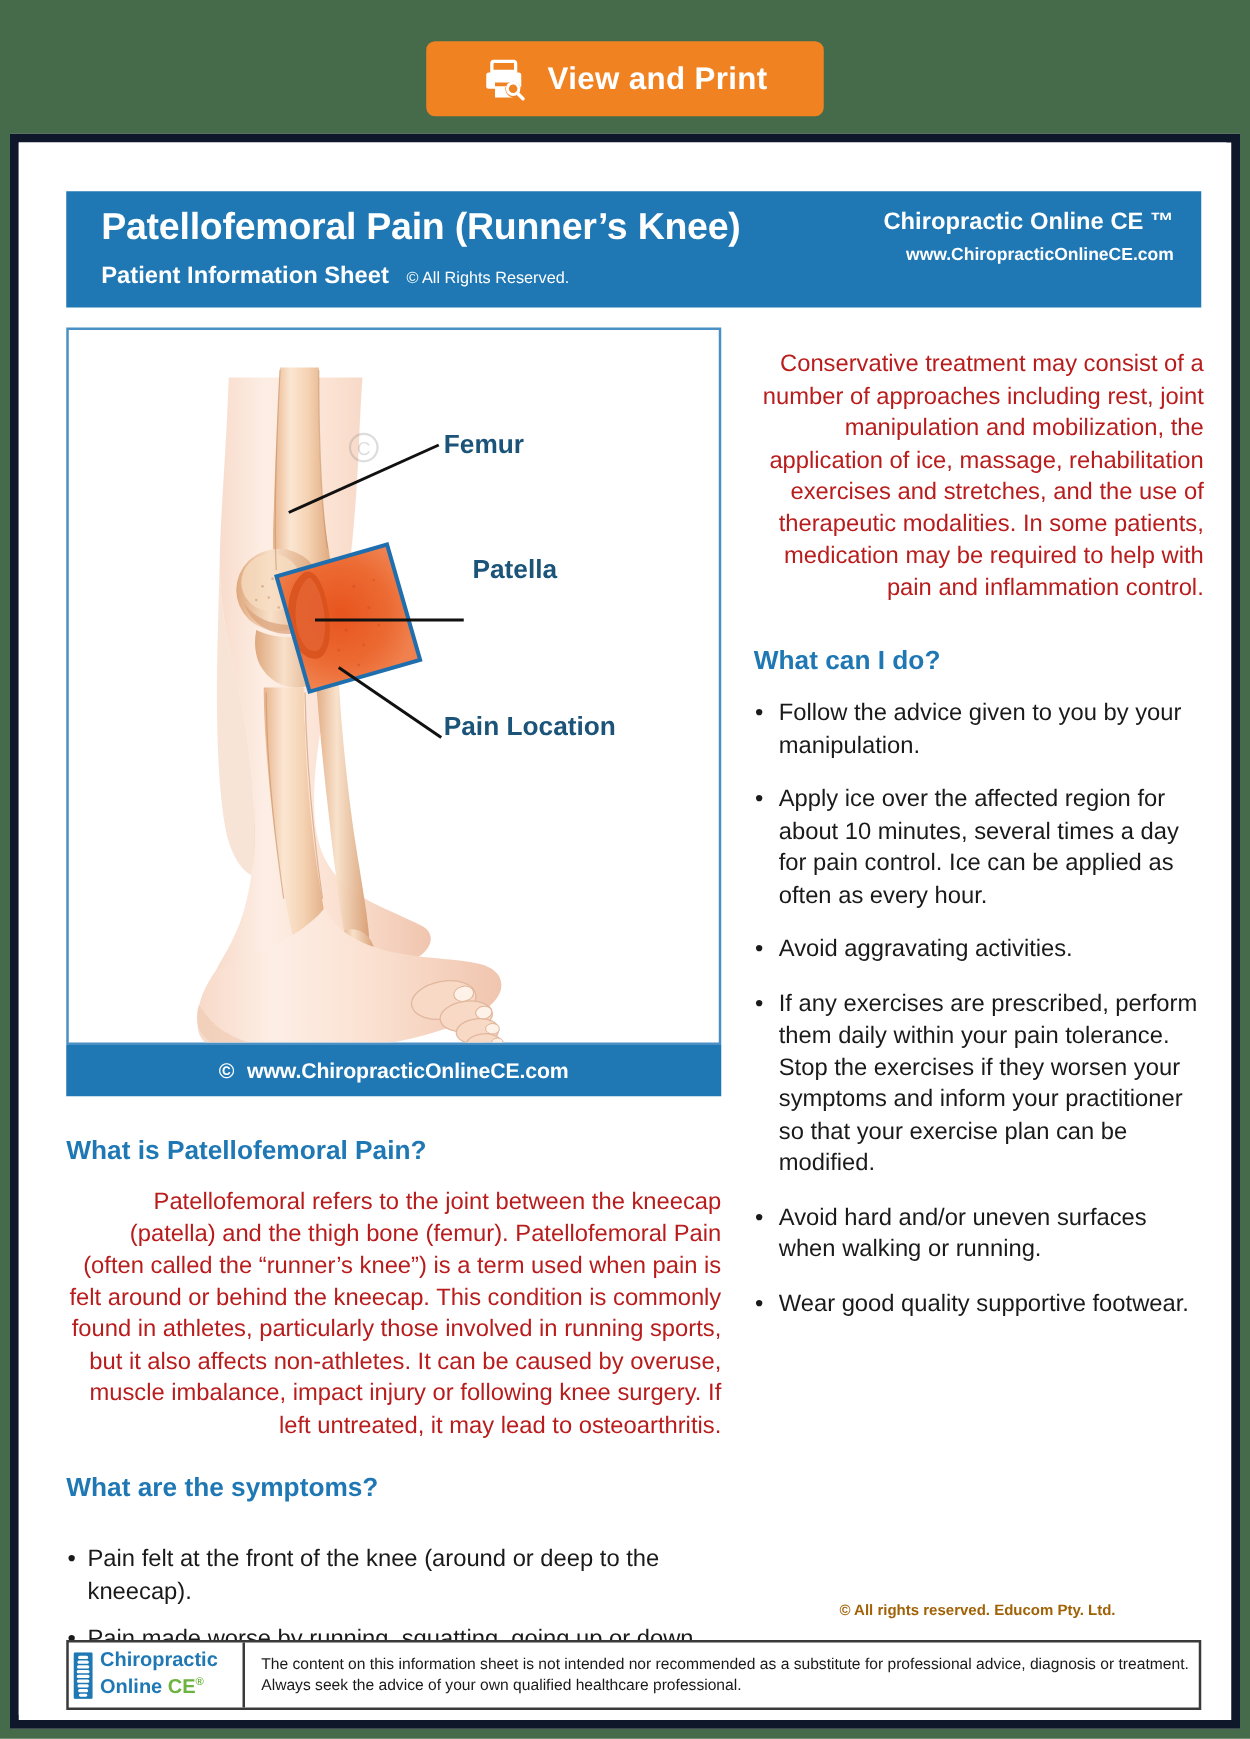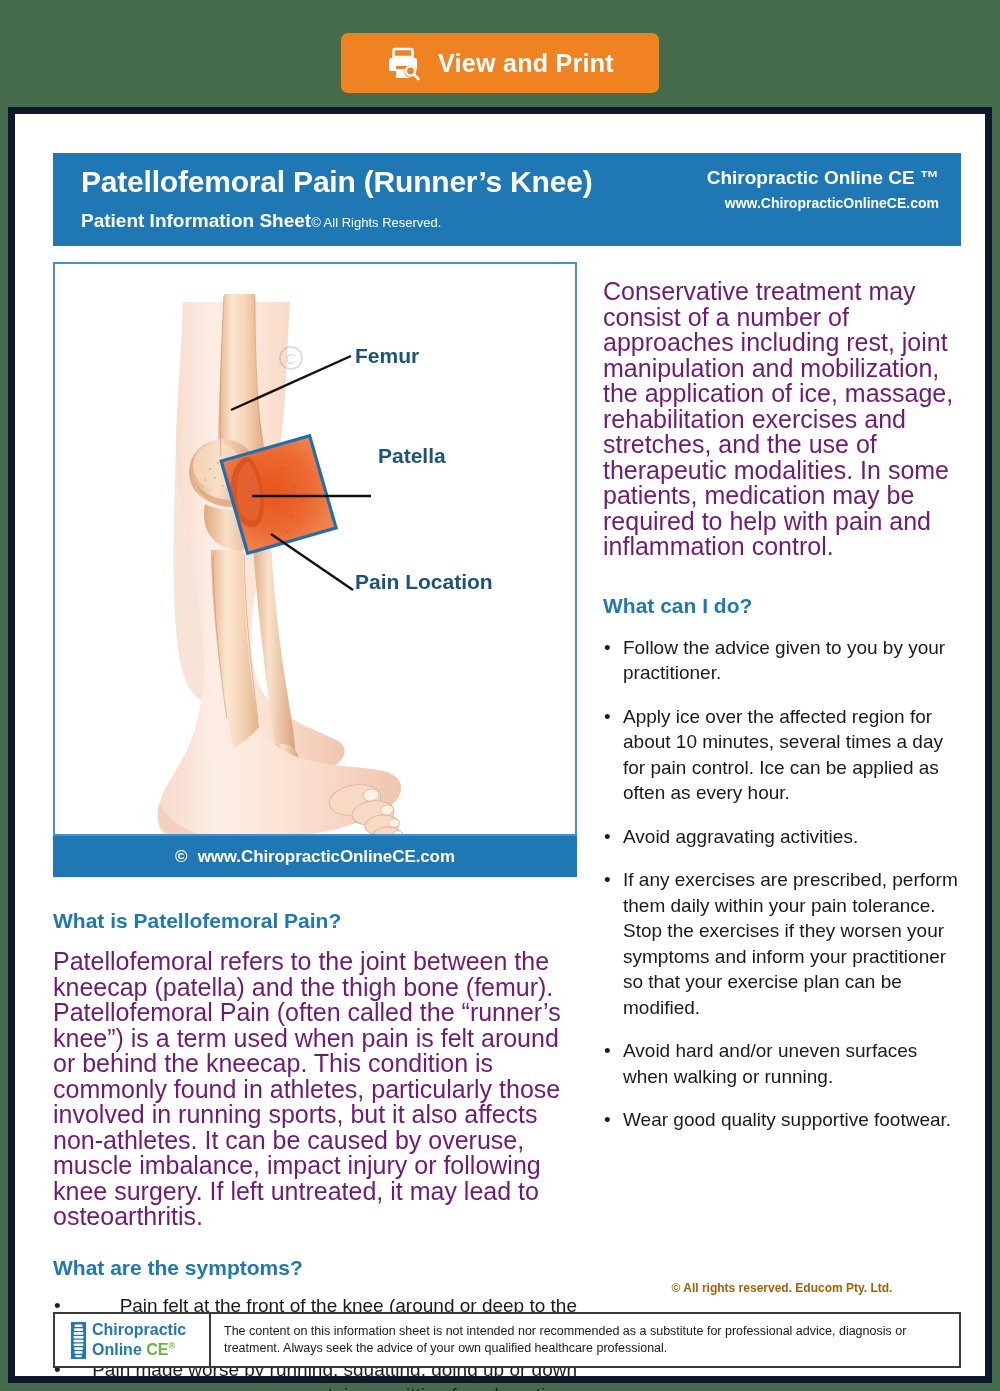--- a/index.html
+++ b/index.html
@@ -89,20 +89,21 @@
     font-weight: bold;
     white-space: nowrap;
     letter-spacing: -0.2px;
   }
   .header-subtitle-row {
     position: absolute;
     left: 28px;
     top: 57px;
     display: flex;
     align-items: baseline;
+    gap: 14px;
   }
   .header-subtitle {
     color: #ffffff;
     font-size: 19px;
     font-weight: bold;
     white-space: nowrap;
   }
   .header-rights {
     color: #ffffff;
     font-size: 13px;
@@ -186,25 +187,26 @@
   
   h2.section-heading {
     color: #1f78b4;
     font-size: 21px;
     font-weight: bold;
     margin: 0;
     padding: 0;
     white-space: nowrap;
   }
   p.body-text {
-    color: #701a75;
-    font-size: 25px;
+    color: #b91c1c;
+    font-size: 19px;
     line-height: 25.5px;
     margin: 0;
     padding: 0;
+    text-align: right;
   }
   ul.bullets {
     margin: 0;
     padding: 0;
     list-style: none;
   }
   ul.bullets li {
     position: relative;
     color: #1a1a1a;
     font-size: 19px;
@@ -221,21 +223,21 @@
     color: #1a1a1a;
   }
   ul.bullets.wide-gap li {
     padding-left: 20px;
     margin-bottom: 18px;
   }
 
   .left-section-what-is { margin-top: 32px; }
   .left-section-what-is p.body-text { margin-top: 16px; }
   .left-section-symptoms { margin-top: 26px; }
-  .left-section-symptoms ul { margin-top: 13px; text-align: right; }
+  .left-section-symptoms ul { margin-top: 32px; }
 
   
   .right-col {
     position: absolute;
     left: 588px;
     top: 148px;
     width: 360px;
   }
   .right-col .treated-body { margin-top: 17px; }
   .right-section-whatcan { margin-top: 34px; }
@@ -260,25 +262,25 @@
     top: 1198px;
     width: 908px;
     height: 56px;
     border: 2px solid #3a3a3a;
     background: #ffffff;
     box-sizing: border-box;
     display: flex;
     align-items: center;
   }
   .footer-logo {
-    width: 154px;
+    width: 139px;
     height: 52px;
     display: flex;
     align-items: center;
-    padding-left: 16px;
+    padding-left: 4px;
     box-sizing: border-box;
     flex: none;
   }
   .logo-spine {
     width: 15px;
     height: 37px;
     background: #1f78b4;
     border-radius: 1px;
     position: relative;
     flex: none;
@@ -555,21 +557,21 @@
   </div>
 
   <div class="right-col">
     <div>
       <p class="body-text treated-body">Conservative treatment may consist of a number of approaches including rest, joint manipulation and mobilization, the application of ice, massage, rehabilitation exercises and stretches, and the use of therapeutic modalities. In some patients, medication may be required to help with pain and inflammation control.</p>
     </div>
 
     <div class="right-section-whatcan">
       <h2 class="section-heading">What can I do?</h2>
       <ul class="bullets wide-gap">
-        <li>Follow the advice given to you by your practitioner.</li>
+        <li>Follow the advice given to you by your manipulation.</li>
         <li>Apply ice over the affected region for about 10 minutes, several times a day for pain control. Ice can be applied as often as every hour.</li>
         <li>Avoid aggravating activities.</li>
         <li>If any exercises are prescribed, perform them daily within your pain tolerance. Stop the exercises if they worsen your symptoms and inform your practitioner so that your exercise plan can be modified.</li>
         <li>Avoid hard and/or uneven surfaces when walking or running.</li>
         <li>Wear good quality supportive footwear.</li>
       </ul>
     </div>
   </div>
 
   <div class="copyright-line">© All rights reserved. Educom Pty. Ltd.</div>

